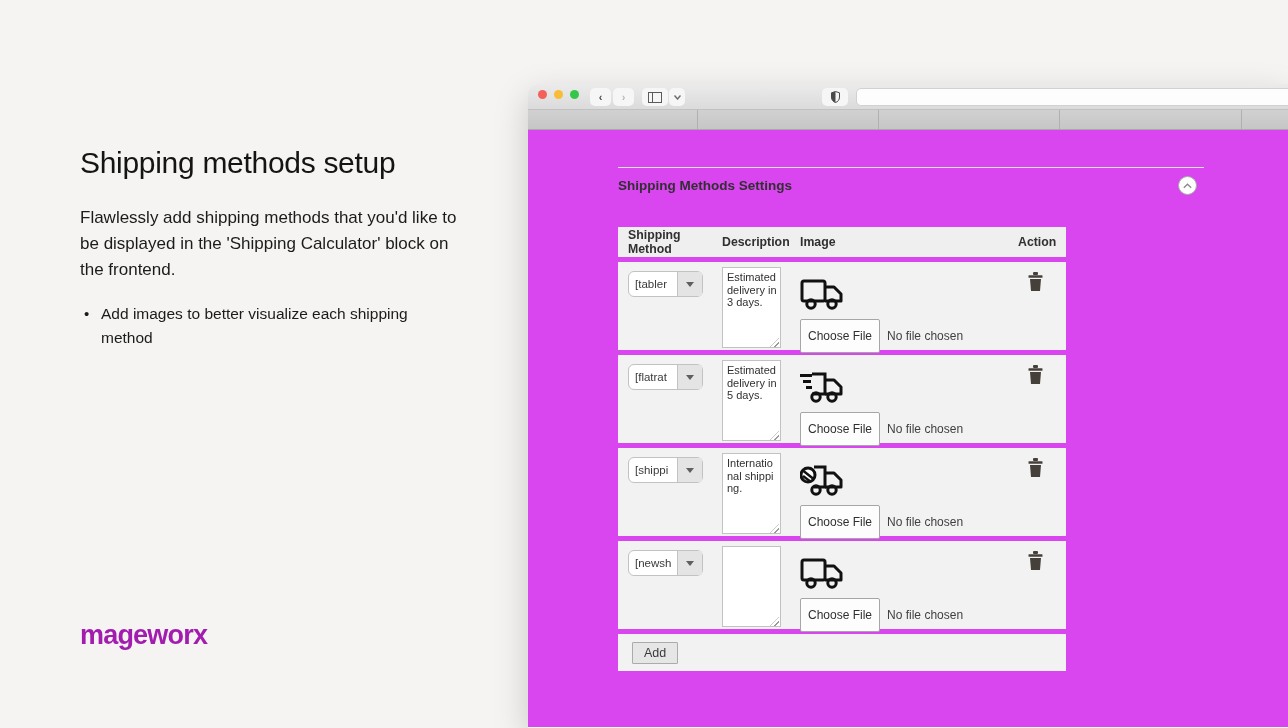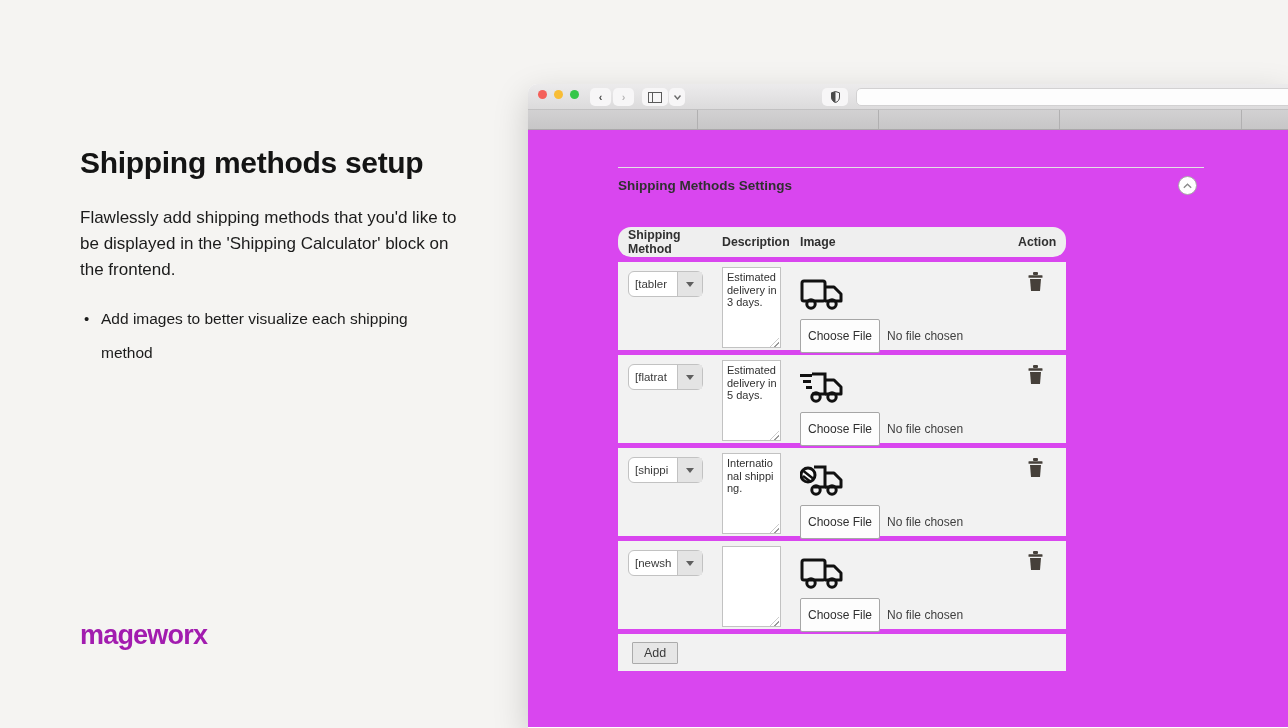--- a/index.html
+++ b/index.html
@@ -1,25 +1,25 @@
 <!DOCTYPE html>
 <html><head>
 <meta charset="utf-8">
 <style>
   * { margin:0; padding:0; box-sizing:border-box; }
   html,body { width:1288px; height:728px; }
   body { font-family:"Liberation Sans", sans-serif; background:#f5f4f2; position:relative; overflow:hidden; }
 
   
-  .left-title { position:absolute; left:80px; top:146px; font-size:30px; font-weight:700;
+  .left-title { position:absolute; left:80px; top:146px; font-size:30px; font-weight:400;
     letter-spacing:-0.3px; color:#141414; }
   .left-desc { position:absolute; left:80px; top:205px; width:384px; font-size:17px;
     line-height:26px; color:#1b1b1b; }
   .left-bullets { position:absolute; left:84px; top:302px; width:340px; font-size:15.5px;
-    line-height:34px; color:#1b1b1b; list-style:none; }
+    line-height:24px; color:#1b1b1b; list-style:none; }
   .left-bullets li { padding-left:17px; position:relative; }
   .left-bullets li::before { content:"•"; position:absolute; left:0; top:0; font-size:15px; }
   .brand-logo { position:absolute; left:80px; top:620px; font-size:27px; font-weight:700;
     letter-spacing:-0.8px; color:#a21caf; }
 
   
   .browser { position:absolute; left:528px; top:84px; width:760px; height:644px;
     border-top-left-radius:9px; overflow:hidden; box-shadow:0 12px 35px rgba(0,0,0,.18);
     background:#fff; }
   .toolbar { position:relative; height:26px; background:linear-gradient(#ecebec,#dcdbdc);
@@ -35,21 +35,21 @@
   .content { position:relative; height:597px; background:#d946ef; }
 
   
   .rule { position:absolute; left:90px; top:37px; width:586px; height:1px; background:#e3e3e3; }
   .section-title { position:absolute; left:90px; top:48px; font-size:13.5px; font-weight:700; color:#303030; }
   .collapse-btn { position:absolute; left:650px; top:46px; width:19px; height:19px; border:1px solid #a9a9a9;
     border-radius:50%; background:#fff; display:flex; align-items:center; justify-content:center; }
 
   .sm-table { position:absolute; left:90px; top:97px; width:448px; font-size:12px; color:#303030; }
   .t-head { height:30px; background:#efefef; display:flex; align-items:center; font-weight:700;
-    font-size:12.3px;border-radius:13px; }
+    font-size:12.3px; }
   .t-head .c1 { width:104px; padding-left:10px; }
   .t-head .c2 { width:78px; }
   .t-head .c3 { flex:1; }
   .t-head .c4 { width:48px; text-align:left; }
   .t-row { position:relative; height:88px; background:#f2f2f2; margin-top:5px; }
   .t-foot { height:37px; background:#f2f2f2; margin-top:5px; position:relative; }
 
   .sel { position:absolute; left:10px; top:9px; width:75px; height:26px; border:1px solid #c2c2c2;
     border-radius:6px; background:#fff; display:flex; cursor:pointer; }
   .sel-text { flex:1; font-size:11.5px; color:#3a3a3a; padding:6px 0 0 6px; overflow:hidden; white-space:nowrap; }

